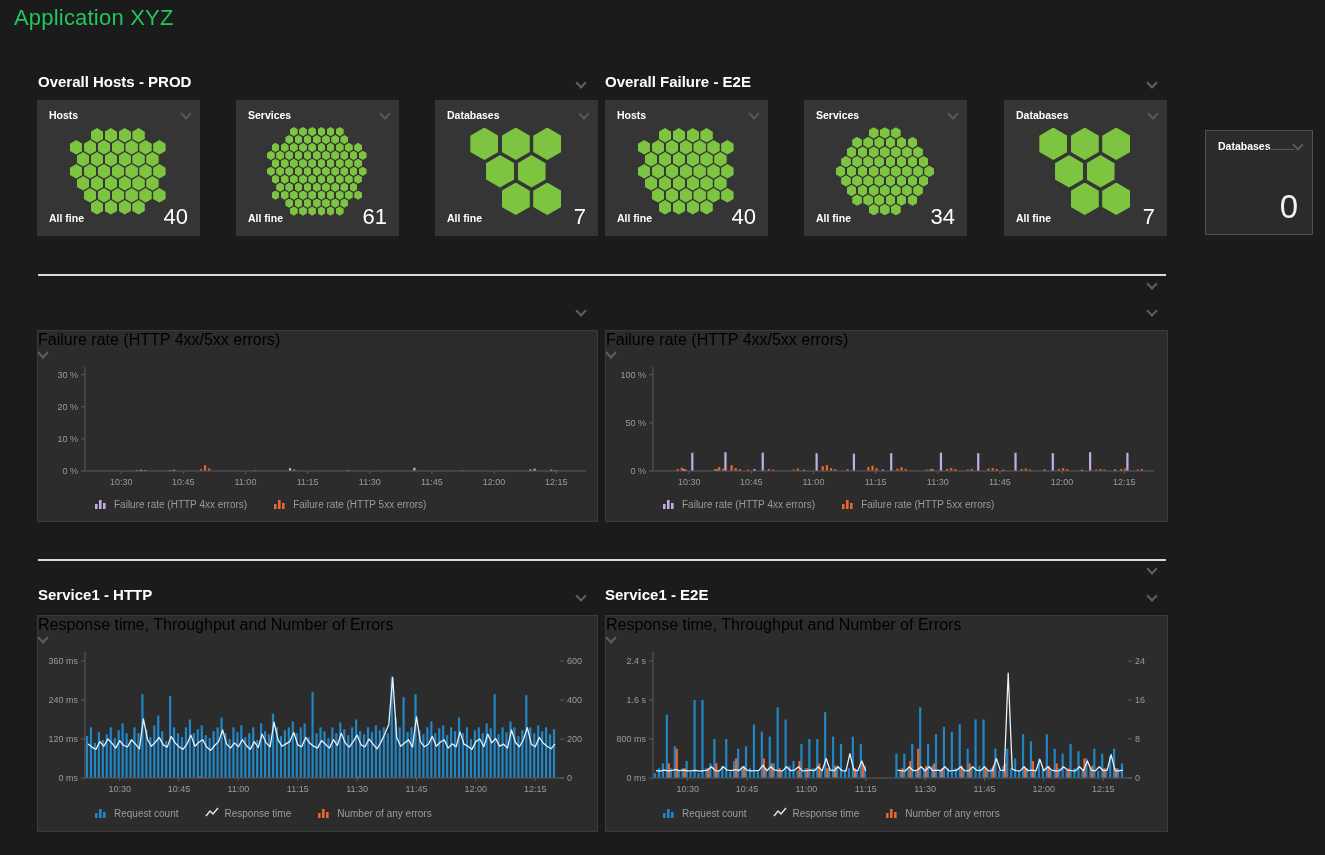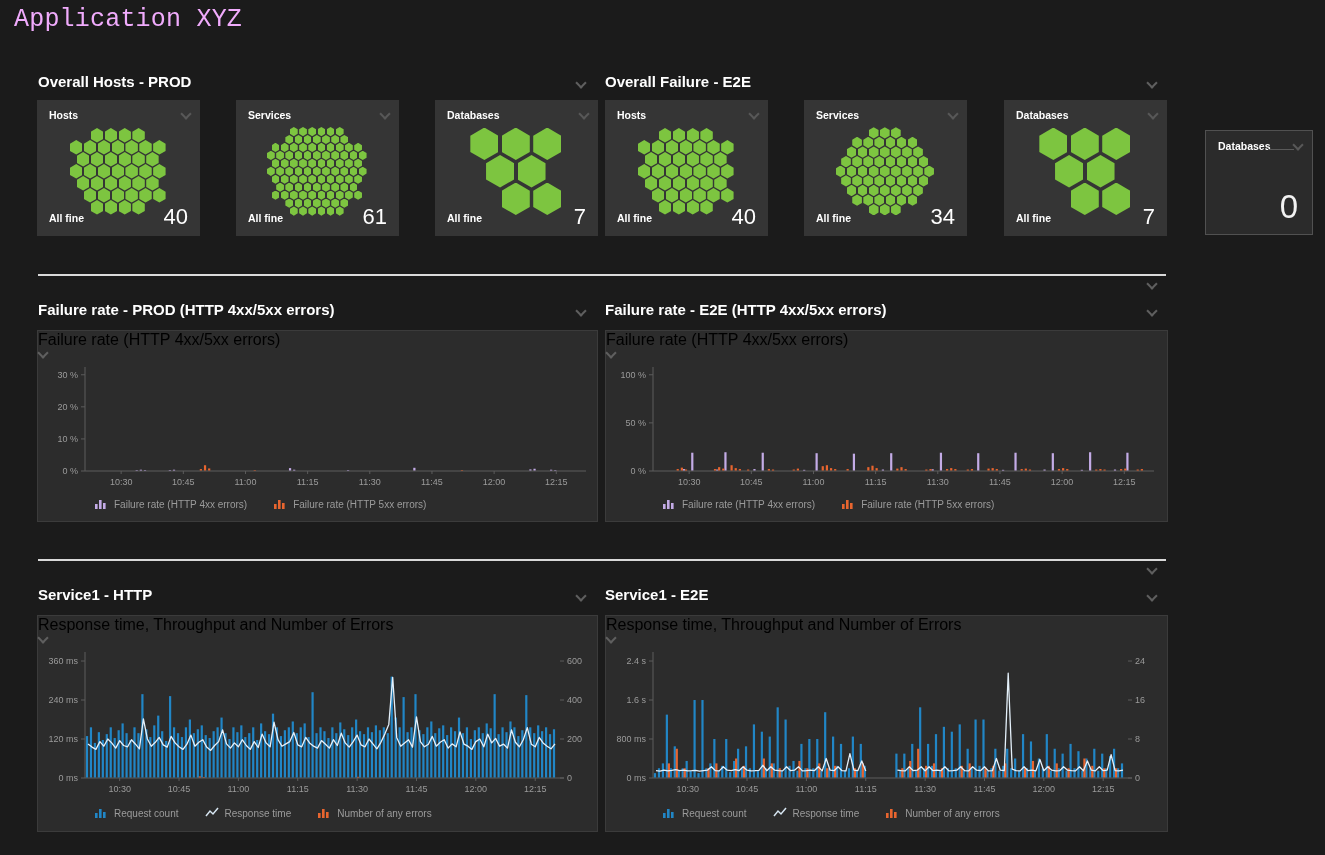--- a/index.html
+++ b/index.html
@@ -1,19 +1,19 @@
 <!DOCTYPE html>
 <html><head>
 <meta charset="utf-8">
 <style>
   * { margin:0; padding:0; box-sizing:border-box; }
   html,body { background:#161616; }
   body { font-family:"Liberation Sans", sans-serif; }
   .page { position:relative; width:1325px; height:855px; background:#1b1b1b; overflow:hidden; }
-  .page-title { position:absolute; left:14px; top:5px; font-size:25px; font-weight:400; color:#f0abfc; letter-spacing:.2px;font-family:Liberation Mono, monospace; }
+  .page-title { position:absolute; left:14px; top:5px; font-size:22px; font-weight:400; color:#22c55e; letter-spacing:.2px; }
   .section-title { position:absolute; font-size:15px; font-weight:700; color:#ffffff; white-space:nowrap; }
   .chev { position:absolute; width:9px; height:9px; }
   .chev:after { content:""; position:absolute; left:1px; top:0px; width:6px; height:6px; border-right:2px solid #5f5f5f; border-bottom:2px solid #5f5f5f; transform:rotate(45deg); }
   .tile { position:absolute; background:#353535; }
   .tile .tile-header { position:absolute; left:12px; top:9px; font-size:10.5px; font-weight:700; color:#ffffff; white-space:nowrap; }
   .tile .tile-chev { top:10px; right:10px; }
   .tile .tile-chev:after { border-color:#585858; }
   .hex-wrap { position:absolute; left:0; right:0; top:18px; bottom:10px; }
   .hex { position:absolute; }
   .tile-footer-status { position:absolute; left:12px; bottom:12px; font-size:10.5px; font-weight:700; color:#ffffff; }
@@ -341,23 +341,21 @@
   <div class="tile problems-tile" style="left:1205px;top:130px;width:108px;height:105px">
     <div class="tile-header">Databases</div>
     <div class="problems-dash"></div>
     <span class="chev tile-chev"></span>
     <div class="problems-value">0</div>
   </div>
 
   <div class="divider" style="left:38px;top:274px;width:1128px"></div>
   <span class="chev" style="left:1147px;top:280px"></span>
 
-  <div class="section-title" style="left:38px;top:301px">Failure rate - PROD (HTTP 4xx/5xx errors)</div>
   <span class="chev" style="left:576px;top:307px"></span>
-  <div class="section-title" style="left:605px;top:301px">Failure rate - E2E (HTTP 4xx/5xx errors)</div>
   <span class="chev" style="left:1147px;top:307px"></span>
 
   <div class="chart-tile" style="left:37px;top:330px;width:561px;height:192px">
     <div class="tile-header">Failure rate (HTTP 4xx/5xx errors)</div>
     <span class="chev tile-chev"></span>
     <svg style="position:absolute;left:3px;top:26px" width="555" height="138">
         <line x1="44" y1="10" x2="44" y2="114" stroke="#5c5c5c" stroke-width="1"></line>
         <line x1="44" y1="114" x2="545" y2="114" stroke="#5c5c5c" stroke-width="1"></line>
         <line x1="40" y1="114" x2="44" y2="114" stroke="#5c5c5c"></line>
         <text x="37" y="117" text-anchor="end" font-size="9" fill="#9b9b9b">0 %</text>

